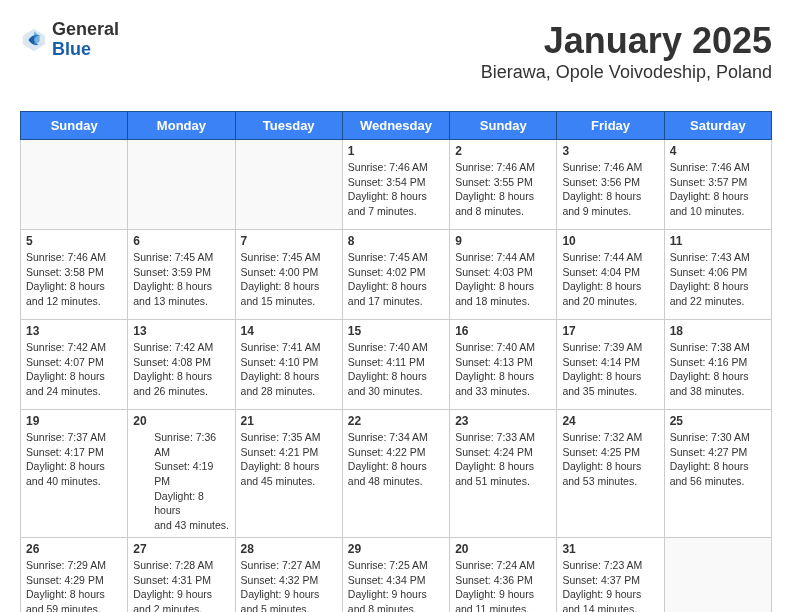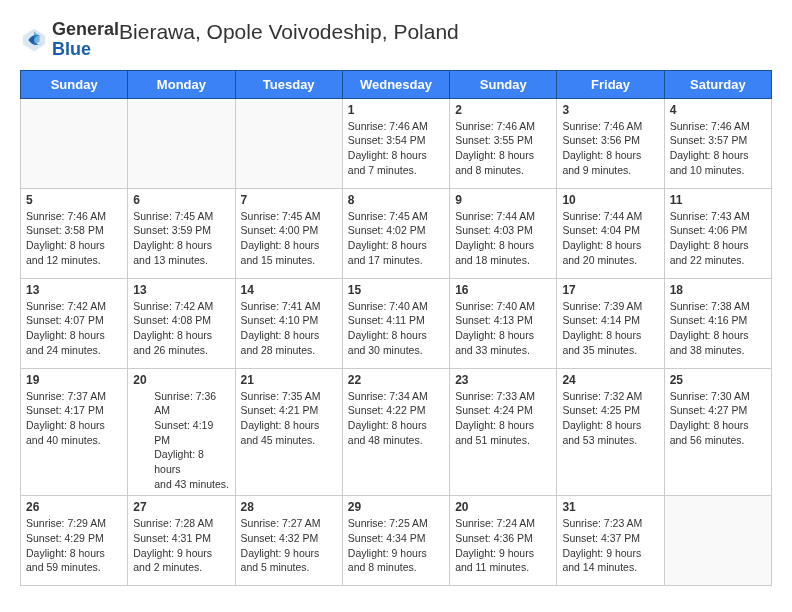--- a/index.html
+++ b/index.html
@@ -5,22 +5,23 @@
     * { box-sizing: border-box; margin: 0; padding: 0; }
     body {
       font-family: Arial, sans-serif;
       background: #fff;
       width: 792px;
       min-height: 612px;
       padding: 20px;
     }
     .header {
       display: flex;
+      justify-content: space-between;
       align-items: flex-start;
-      margin-bottom: 10px;
+      margin-bottom: 28px;
     }
     .logo {
       display: flex;
       align-items: center;
       gap: 4px;
     }
     .logo-text {
       font-size: 18px;
       font-weight: bold;
       line-height: 1.1;
@@ -33,21 +34,21 @@
     }
     .title-block {
       text-align: right;
     }
     .month-title {
       font-size: 36px;
       font-weight: bold;
       color: #333;
     }
     .subtitle {
-      font-size: 21px;
+      font-size: 18px;
       color: #333;
     }
     .calendar {
       width: 100%;
       border-collapse: collapse;
     }
     .calendar th {
       background-color: #3b82f6;
       color: #fff;
       text-align: center;
@@ -90,20 +91,21 @@
       <polygon points="20,4 36,14 36,26 20,36 4,26 4,14" fill="#1a5fa8" opacity="0.15"></polygon>
       <path d="M12,20 Q20,8 32,16 Q24,10 20,20 Q24,30 32,24 Q20,32 12,20Z" fill="#1a5fa8"></path>
       <path d="M20,8 L28,14 L28,22 L20,28 L20,8Z" fill="#2d8fd4" opacity="0.6"></path>
     </svg>
     <div class="logo-text">
       <span class="logo-general">General</span><br>
       <span class="logo-blue">Blue</span>
     </div>
   </div>
   <div class="title-block">
+    <div class="month-title">January 2025</div>
     <div class="subtitle">Bierawa, Opole Voivodeship, Poland</div>
   </div>
 </div>
 
 <table class="calendar">
   <thead>
     <tr>
     <th>Sunday</th>
         <th>Monday</th>
         <th>Tuesday</th>

